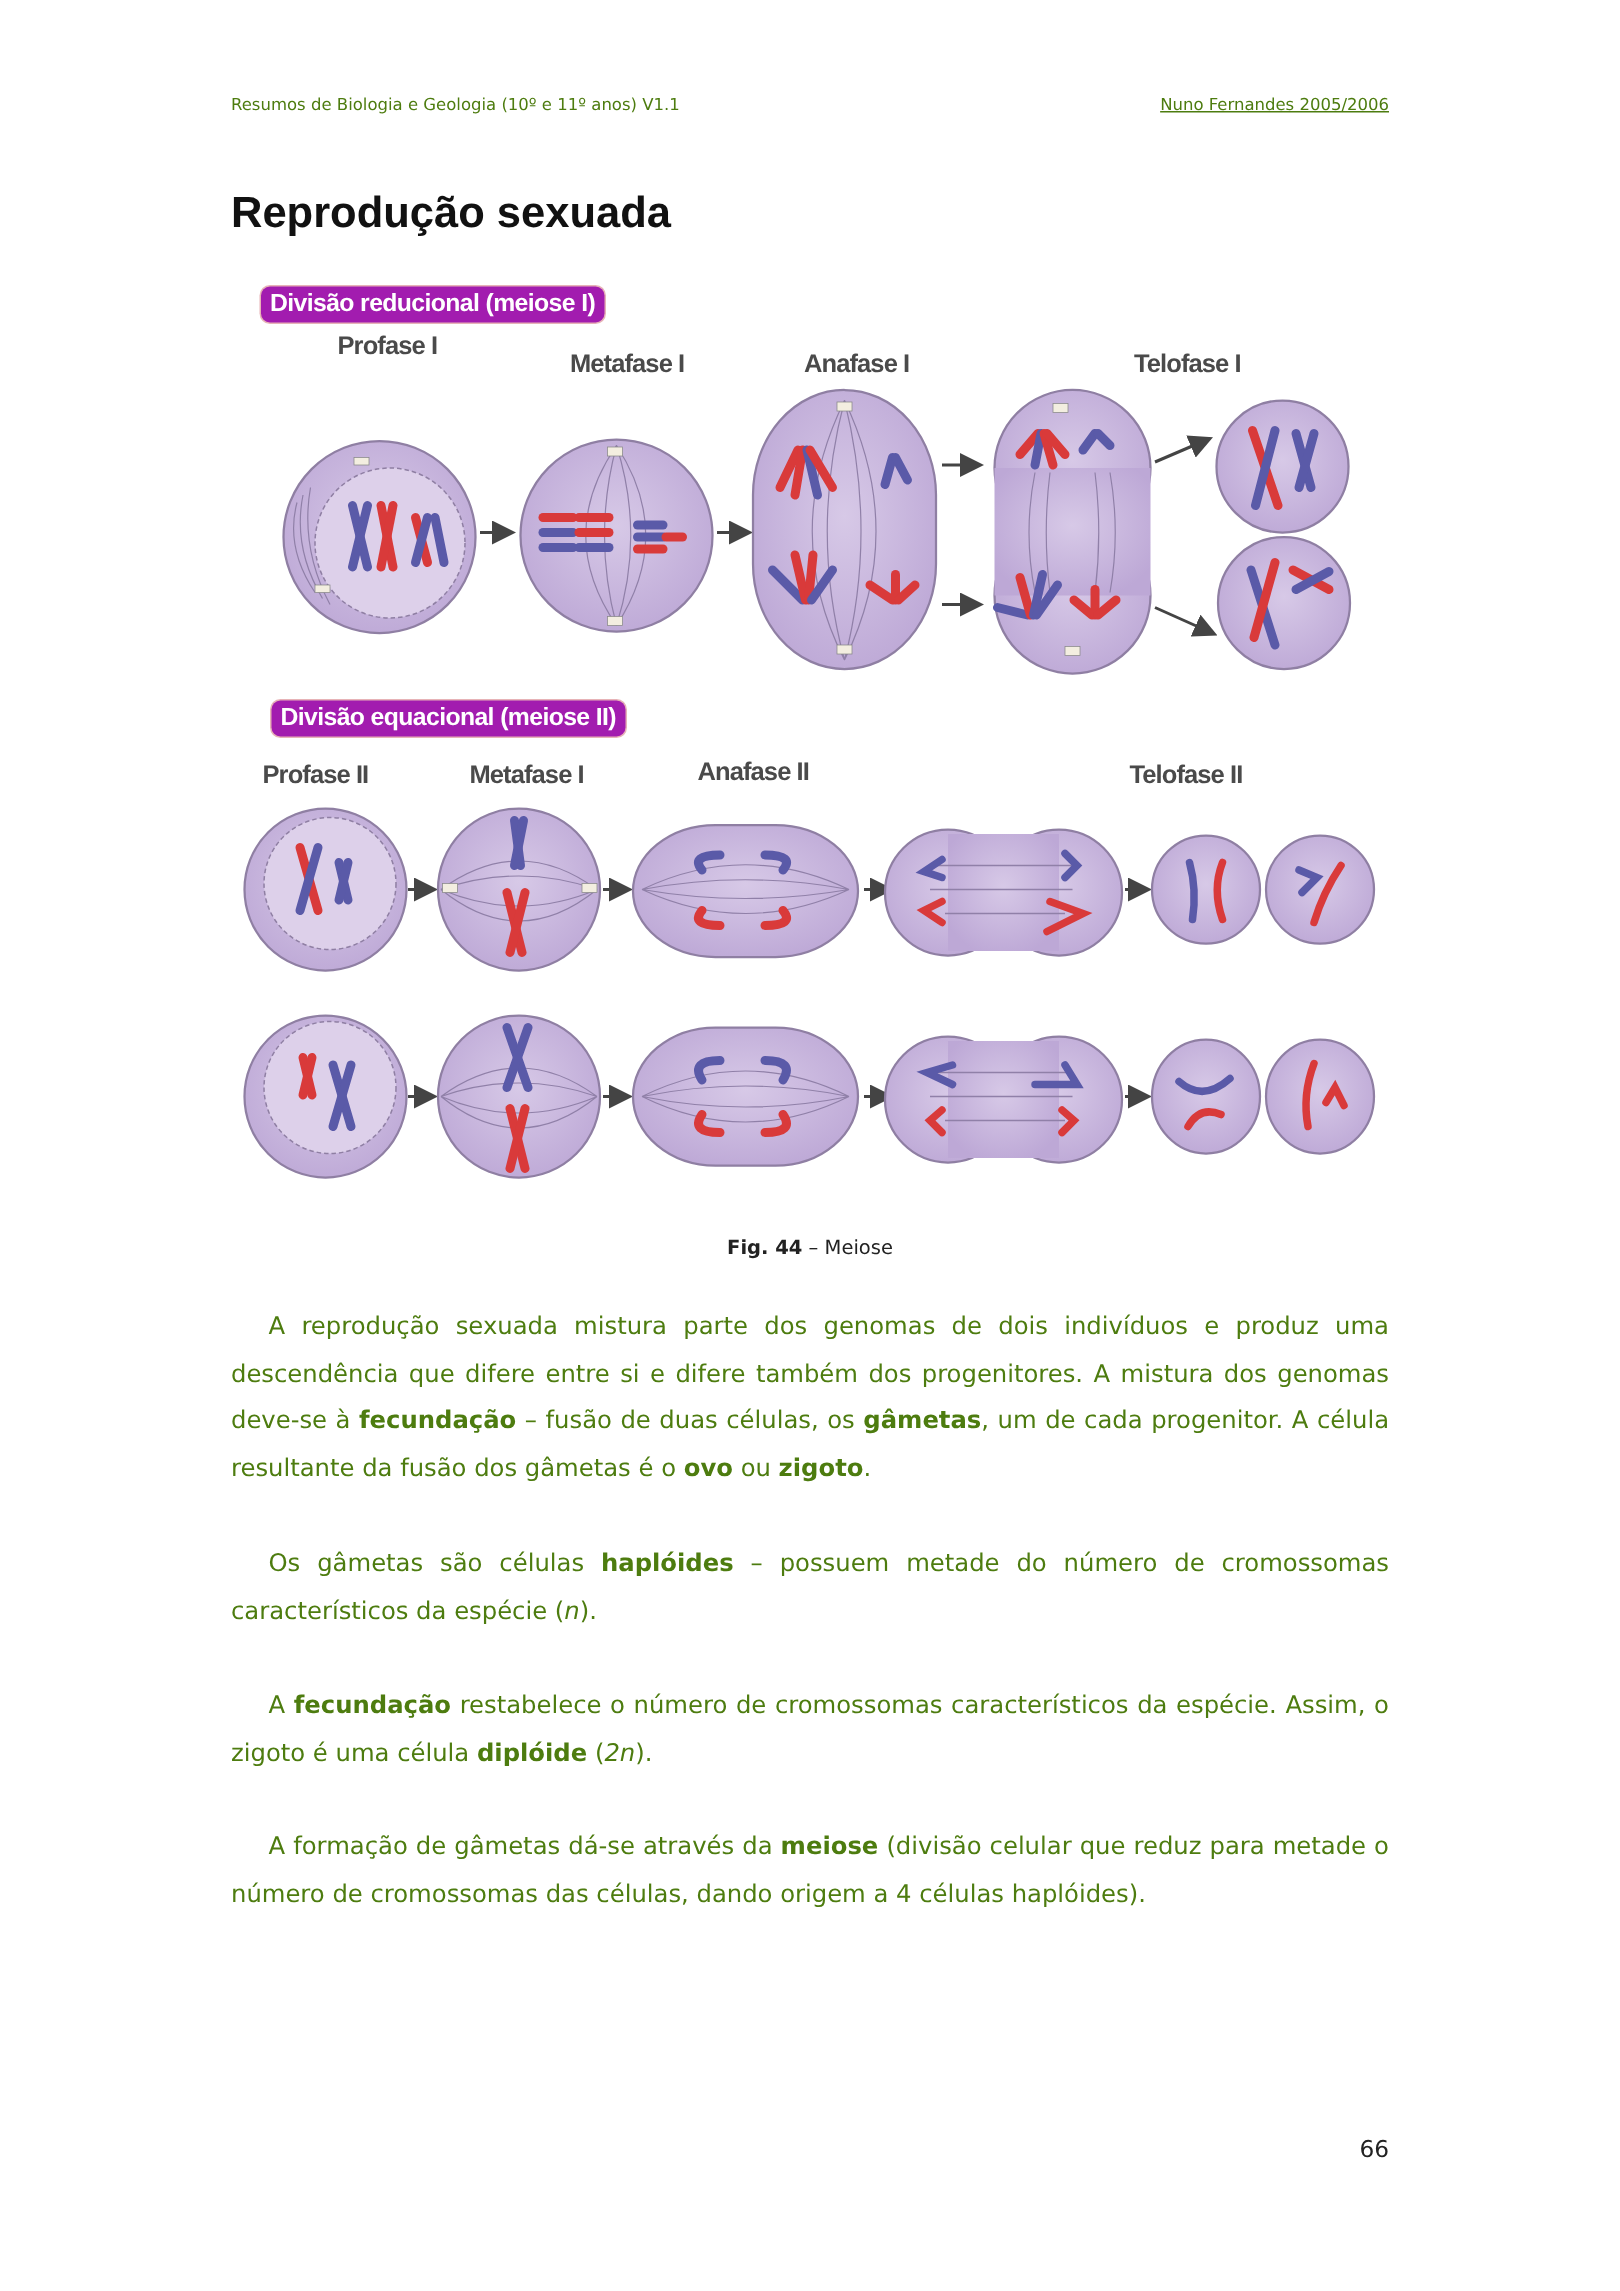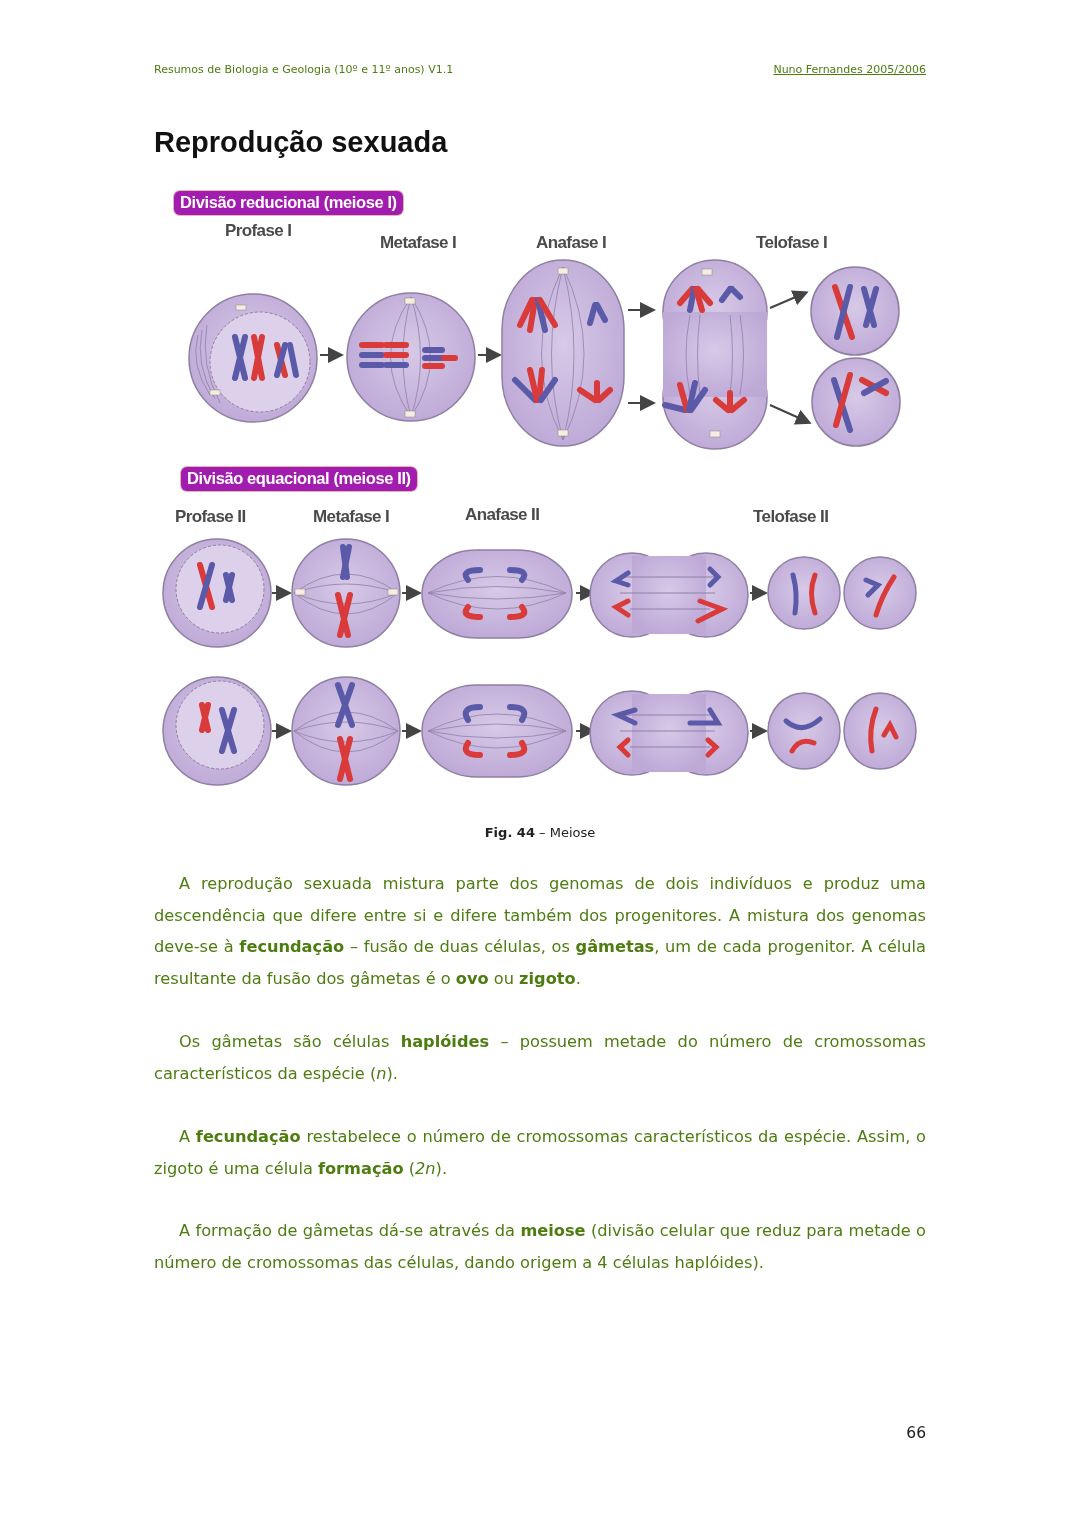--- a/index.html
+++ b/index.html
@@ -288,16 +288,16 @@
   <div class="phase" style="left:25px; top:322px;">Profase II</div>
   <div class="phase" style="left:163px; top:322px;">Metafase I</div>
   <div class="phase" style="left:315px; top:320px;">Anafase II</div>
   <div class="phase" style="left:567px; top:322px;margin-left:36px;">Telofase II</div>
 </div>
 
 <div class="caption"><b>Fig. 44</b><span> – </span><span>Meiose</span></div>
 
 <p class="para" style="top:868px;"><span class="ind"></span><span>A reprodução sexuada mistura parte dos genomas de dois indivíduos e produz uma descendência que difere entre si e difere também dos progenitores. A mistura dos genomas deve-se à </span><b>fecundação</b><span> – fusão de duas células, os </span><b>gâmetas</b><span>, um de cada progenitor. A célula resultante da fusão dos gâmetas é o </span><b>ovo</b><span> ou </span><b>zigoto</b><span>.</span></p>
 <p class="para" style="top:1026px;"><span class="ind"></span><span>Os gâmetas são células </span><b>haplóides</b><span> – possuem metade do número de cromossomas característicos da espécie (</span><i>n</i><span>).</span></p>
-<p class="para" style="top:1121px;"><span class="ind"></span><span>A </span><b>fecundação</b><span> restabelece o número de cromossomas característicos da espécie. Assim, o zigoto é uma célula </span><b>formação</b><span> (</span><i>2n</i><span>).</span></p>
+<p class="para" style="top:1121px;"><span class="ind"></span><span>A </span><b>fecundação</b><span> restabelece o número de cromossomas característicos da espécie. Assim, o zigoto é uma célula </span><b>diplóide</b><span> (</span><i>2n</i><span>).</span></p>
 <p class="para" style="top:1215px;"><span class="ind"></span><span>A formação de gâmetas dá-se através da </span><b>meiose</b><span> (divisão celular que reduz para metade o número de cromossomas das células, dando origem a 4 células haplóides).</span></p>
 
 <div class="pagenum">66</div>
 
 </body></html>

